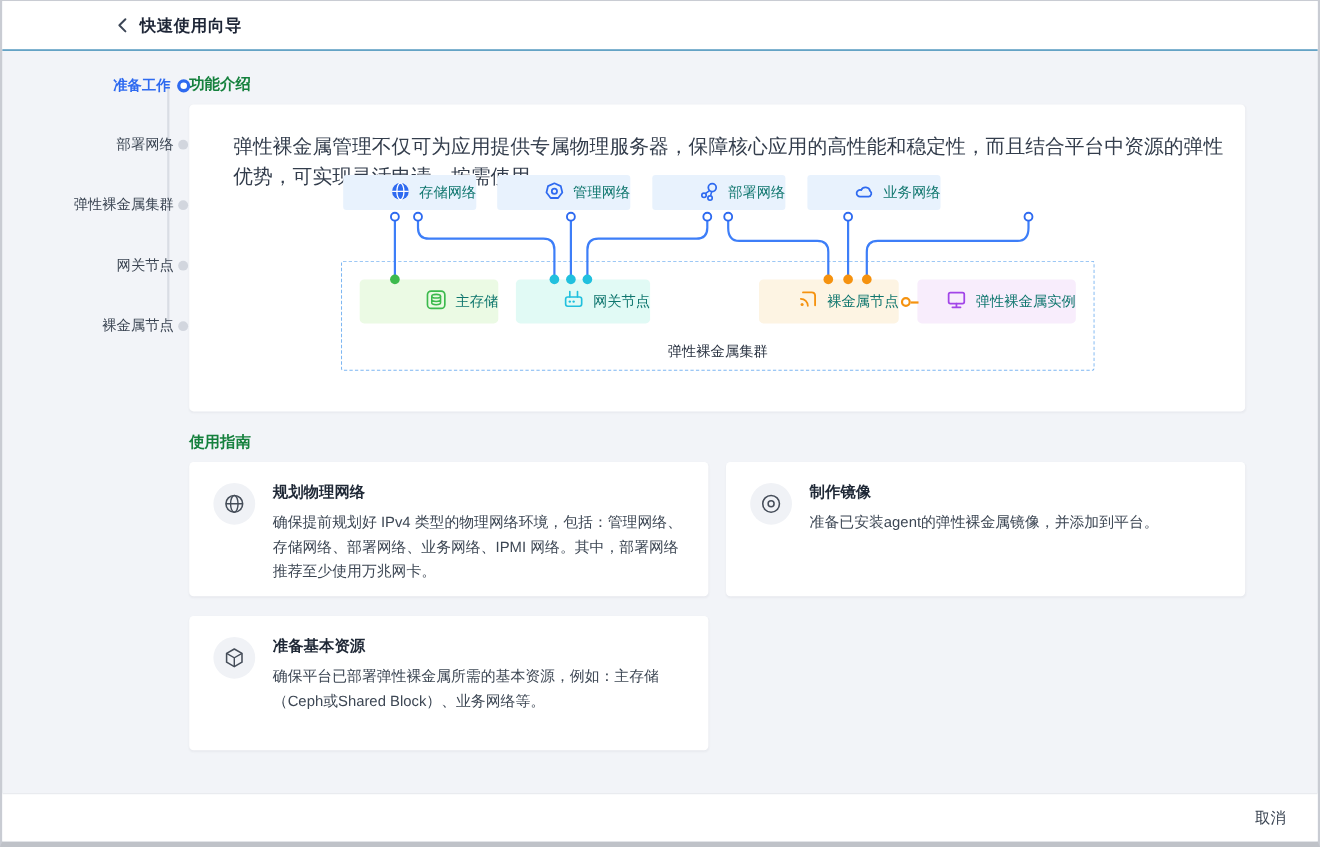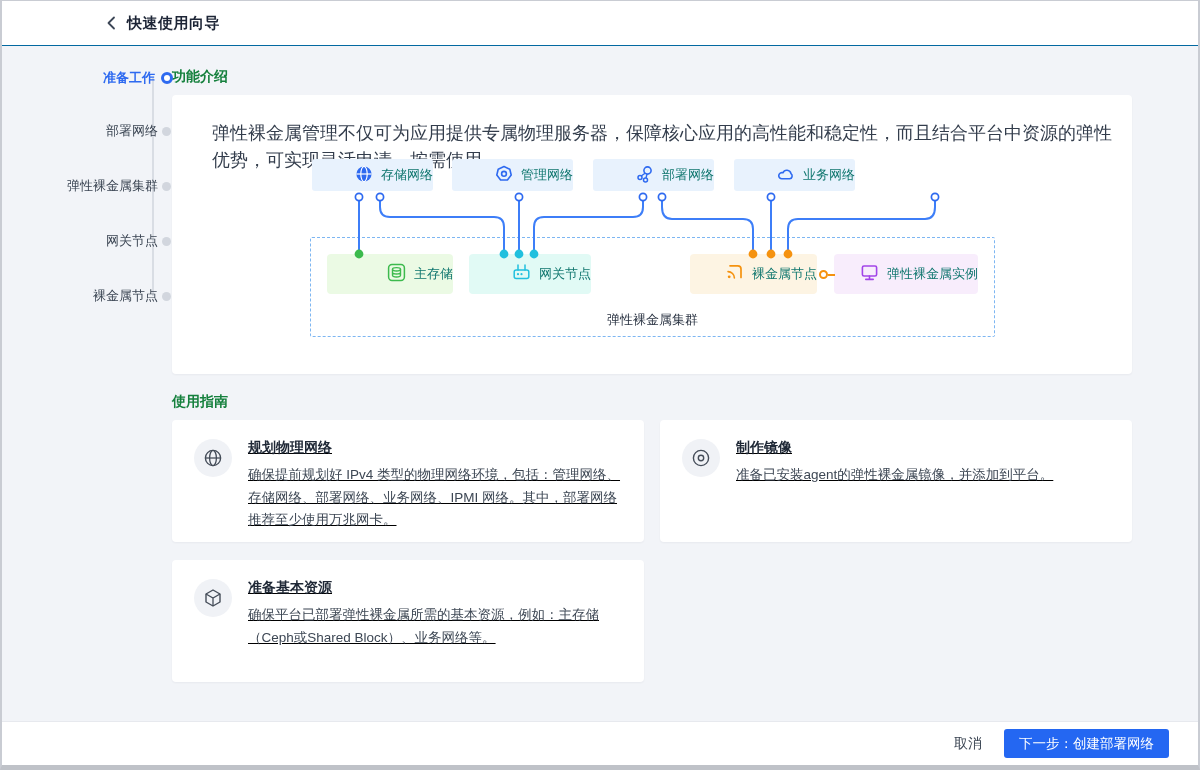--- a/index.html
+++ b/index.html
@@ -62,21 +62,21 @@
   .conn-svg { position:absolute; left:0; top:0; pointer-events:none; }
   .link-circle { position:absolute; left:647px; top:175px; width:9px; height:9px;
                  border:2px solid #f5920f; border-radius:50%; background:#fff; }
   .link-line { position:absolute; left:656px; top:178.5px; width:7px; height:2px; background:#f5920f; }
 
   
   .guide-grid { display:grid; grid-template-columns:472px 472px; column-gap:16px; row-gap:18px; }
   .g-card { height:122px; padding:19px 24px 0 22px; display:flex; }
   .g-icon { width:38px; height:38px; border-radius:50%; background:#f0f2f6; flex:none;
             display:flex; align-items:center; justify-content:center; color:#454d59; }
-  .g-text { margin-left:16px;text-decoration:underline; }
+  .g-text { margin-left:16px; }
   .g-title { font-size:14px; font-weight:700; color:#1f2836; margin-bottom:7px; }
   .g-body { font-size:13.5px; color:#3d4754; line-height:1.68; max-width:390px; }
 
   
   .ftr { position:absolute; left:0; right:0; bottom:0; height:44px; background:#fff;
          border-top:1px solid #e7e9ee; display:flex; align-items:center;
          justify-content:flex-end; padding-right:29px; gap:22px; }
   .btn-cancel { background:none; border:none; font-size:14px; color:#3a4452; cursor:pointer;
                 font-family:inherit; }
   .btn-primary { height:29px; padding:0 15px; background:#2467f2; color:#fff; border:none;
@@ -269,16 +269,15 @@
             <div class="g-title">准备基本资源</div>
             <div class="g-body">确保平台已部署弹性裸金属所需的基本资源，例如：主存储（Ceph或Shared Block）、业务网络等。</div>
           </div>
         </section>
       </div>
     </main>
   </div>
 
   <div class="ftr">
     <button class="btn-cancel">取消</button>
-    <button class="btn-primary">下一步：创建部署网络</button>
   </div>
 
 </div>
 
 </body></html>

